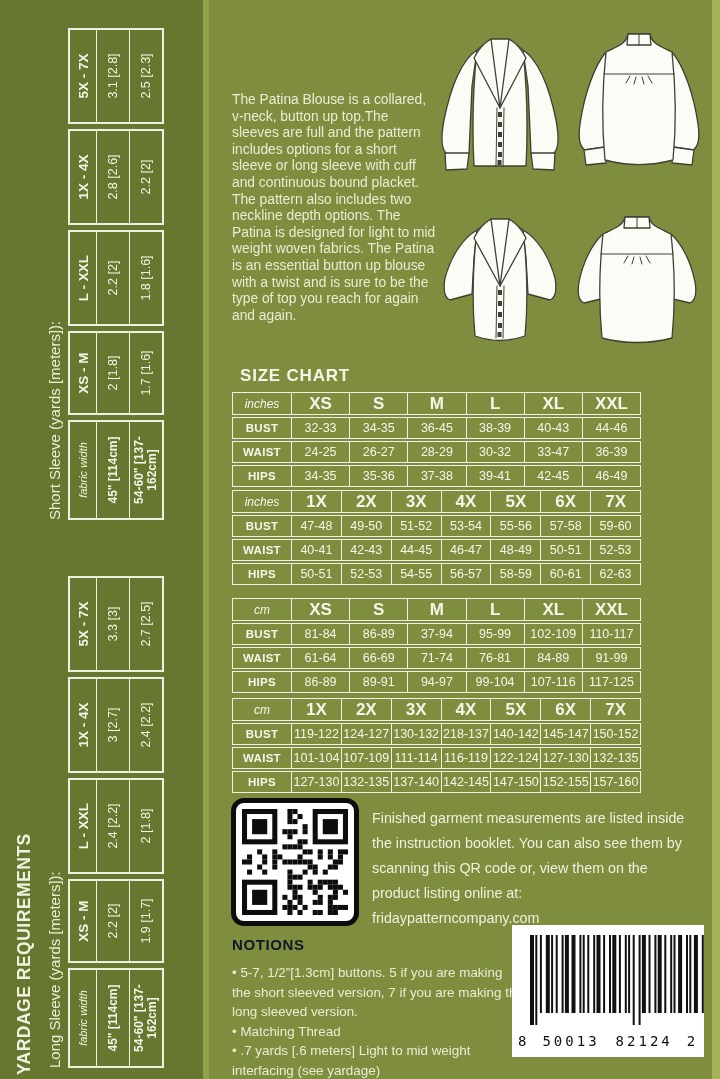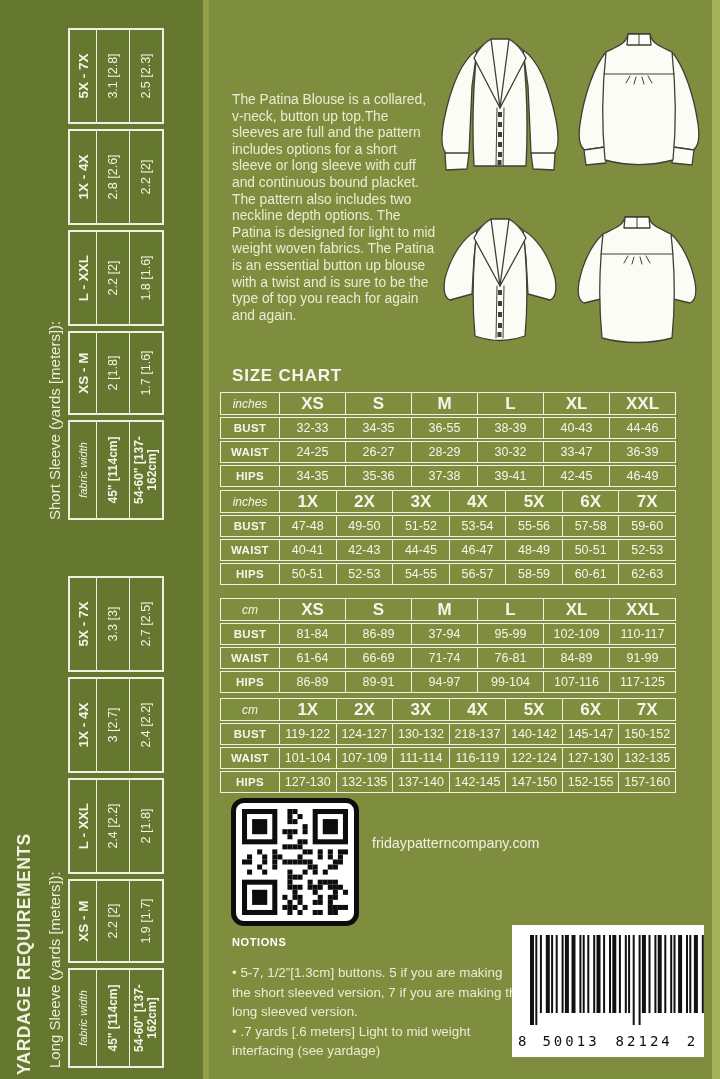--- a/index.html
+++ b/index.html
@@ -29,39 +29,39 @@
   .ycell-v{height:33px;border-top:1.5px solid #eef0e0;font-size:12.5px;line-height:13px;}
   .ycell-v.fab{font-weight:bold;font-size:12px;}
 
   #yardage-req-title{font-size:17.5px;font-weight:bold;color:#f0f2e0;letter-spacing:.5px;white-space:nowrap;}
 
   
   #description{left:232px;top:92px;width:206px;font-size:13.8px;line-height:16.6px;
                color:#e9ecd4;}
 
   
-  #size-chart-title{left:232px;top:366px;font-size:17px;font-weight:bold;color:#f5f6ea;letter-spacing:.8px;}
-  .size-table{position:absolute;left:220px;width:456px;}
+  #size-chart-title{left:240px;top:366px;font-size:17px;font-weight:bold;color:#f5f6ea;letter-spacing:.8px;}
+  .size-table{position:absolute;left:232px;width:409px;}
   .srow{display:grid;border:1.5px solid #f0f1e3;margin-bottom:2px;box-sizing:border-box;}
   .srow.c6{grid-template-columns:58px repeat(6,1fr);}
   .srow.c7{grid-template-columns:58px repeat(7,1fr);}
   .scell{display:flex;align-items:center;justify-content:center;height:20px;
          border-left:1.5px solid #f0f1e3;color:#f5f6ea;font-size:12.5px;}
   .scell:first-child{border-left:none;}
   .srow-h .scell{height:21px;font-weight:bold;font-size:17px;}
   .srow-h .scell:first-child{font-weight:normal;font-style:italic;font-size:12px;}
   .srow-b .scell:first-child{font-weight:bold;font-size:11.5px;letter-spacing:.3px;}
 
   
   #qr-box{left:231px;top:798px;width:106px;height:106px;background:#ffffff;
           border:5px solid #0d0d0d;border-radius:13px;padding:6px;}
   #finished-text{left:372px;top:806px;width:326px;font-size:14.3px;line-height:25px;color:#eef0df;}
 
   
-  #notions-title{left:232px;top:936px;font-size:11px;font-weight:bold;color:#ffffff;letter-spacing:.6px;}
+  #notions-title{left:232px;top:936px;font-size:15px;font-weight:bold;color:#0f172a;letter-spacing:.6px;}
   #notions-list{left:232px;top:963px;width:292px;font-size:13.4px;line-height:19.5px;color:#e9ecd4;}
   .notion-item{margin:0;}
 
   
   #barcode-box{left:512px;top:925px;width:192px;height:132px;background:#ffffff;}
   #barcode-digits{position:absolute;left:0;bottom:8px;width:100%;display:flex;
                   font-family:"DejaVu Sans Mono",monospace;font-size:14px;color:#111;}
   #barcode-digits span{display:inline-block;}
   .bd-first{margin-left:6px;}
   .bd-g1{margin-left:16px;letter-spacing:3px;}
@@ -216,21 +216,21 @@
       <div class="scell">S</div>
       <div class="scell">M</div>
       <div class="scell">L</div>
       <div class="scell">XL</div>
       <div class="scell">XXL</div>
     </div>
     <div class="srow srow-b c6">
       <div class="scell">BUST</div>
       <div class="scell">32-33</div>
       <div class="scell">34-35</div>
-      <div class="scell">36-55</div>
+      <div class="scell">36-45</div>
       <div class="scell">38-39</div>
       <div class="scell">40-43</div>
       <div class="scell">44-46</div>
     </div>
     <div class="srow srow-b c6">
       <div class="scell">WAIST</div>
       <div class="scell">24-25</div>
       <div class="scell">26-27</div>
       <div class="scell">28-29</div>
       <div class="scell">30-32</div>
@@ -482,27 +482,29 @@
       <rect x="100" y="95" width="5" height="5" fill="#0d0d0d"></rect>
       <rect x="45" y="100" width="5" height="5" fill="#0d0d0d"></rect>
       <rect x="55" y="100" width="5" height="5" fill="#0d0d0d"></rect>
       <rect x="70" y="100" width="5" height="5" fill="#0d0d0d"></rect>
       <rect x="75" y="100" width="5" height="5" fill="#0d0d0d"></rect>
       <rect x="85" y="100" width="5" height="5" fill="#0d0d0d"></rect>
       <rect x="90" y="100" width="5" height="5" fill="#0d0d0d"></rect>
     </svg>
 </div>
 <div class="abs" id="finished-text">
+  <span>Finished garment measurements are listed inside the instruction booklet. You can also see them by scanning this QR code or, view them on the product listing online at:</span>
   <br>
   <span>fridaypatterncompany.com</span>
 </div>
 
 <div class="abs" id="notions-title">NOTIONS</div>
 <div class="abs" id="notions-list">
     <div class="notion-item">• 5-7, 1/2”[1.3cm] buttons. 5 if you are making the short sleeved version, 7 if you are making the long sleeved version.</div>
+    <div class="notion-item">• Matching Thread</div>
     <div class="notion-item">• .7 yards [.6 meters] Light to mid weight interfacing (see yardage)</div>
   </div>
 
 <div class="abs" id="barcode-box">
   <svg id="barcode-svg" width="192" height="100" viewBox="0 0 192 100" style="position:absolute;left:0;top:10px;">
       <rect x="18" y="0" width="4" height="90" fill="#111"></rect>
       <rect x="23.3" y="0" width="2" height="90" fill="#111"></rect>
       <rect x="27.9" y="0" width="2" height="78" fill="#111"></rect>
       <rect x="33.8" y="0" width="4" height="78" fill="#111"></rect>
       <rect x="39.099999999999994" y="0" width="2" height="78" fill="#111"></rect>

